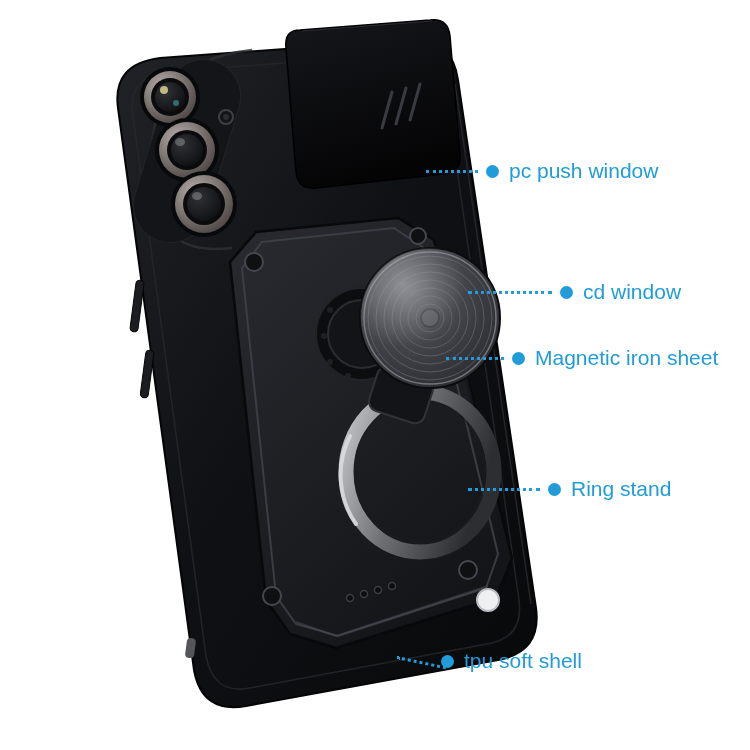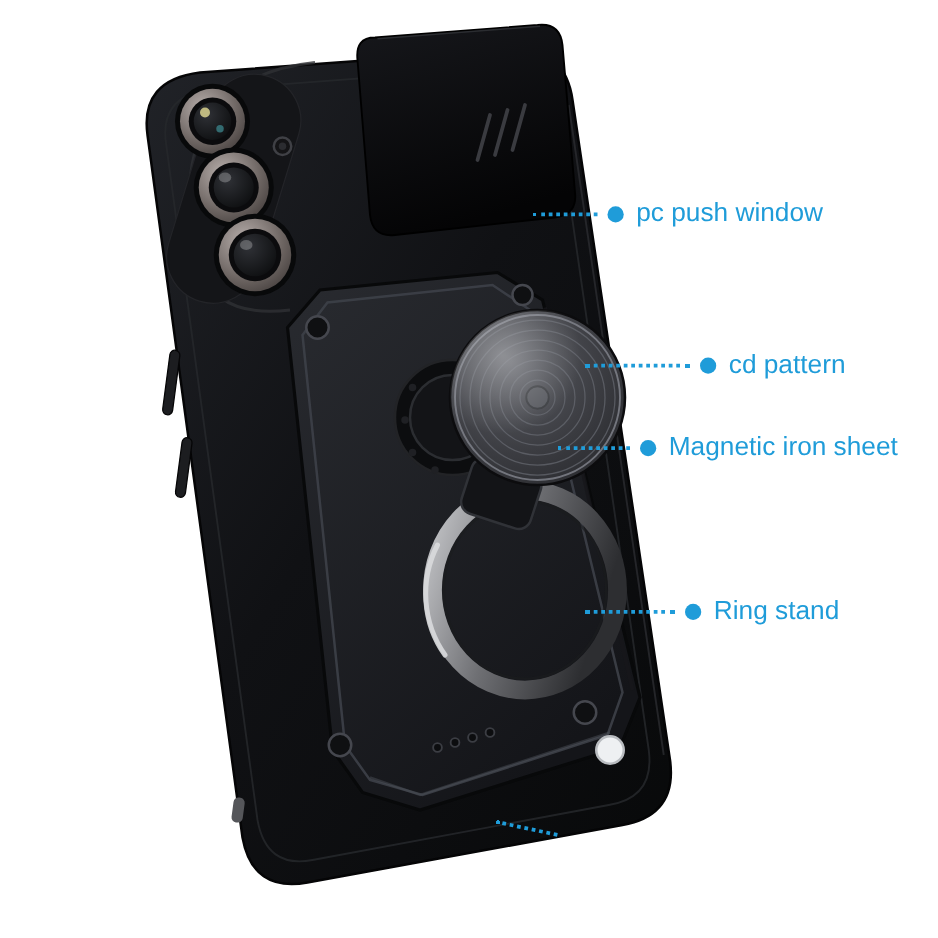--- a/index.html
+++ b/index.html
@@ -181,30 +181,34 @@
 
   <div class="callout c1">
     <div class="line"></div>
     <div class="dot"></div>
     <span class="label">pc push window</span>
   </div>
 
   <div class="callout c2">
     <div class="line"></div>
     <div class="dot"></div>
-    <span class="label">cd pattern</span>
+    <span class="label">cd window</span>
   </div>
 
   <div class="callout c3">
     <div class="line"></div>
     <div class="dot"></div>
     <span class="label">Magnetic iron sheet</span>
   </div>
 
   <div class="callout c4">
     <div class="line"></div>
     <div class="dot"></div>
     <span class="label">Ring stand</span>
   </div>
 
   <div class="line5"></div>
+  <div class="callout c5">
+    <div class="dot"></div>
+    <span class="label">tpu soft shell</span>
+  </div>
 
 </div>
 
 </body></html>

